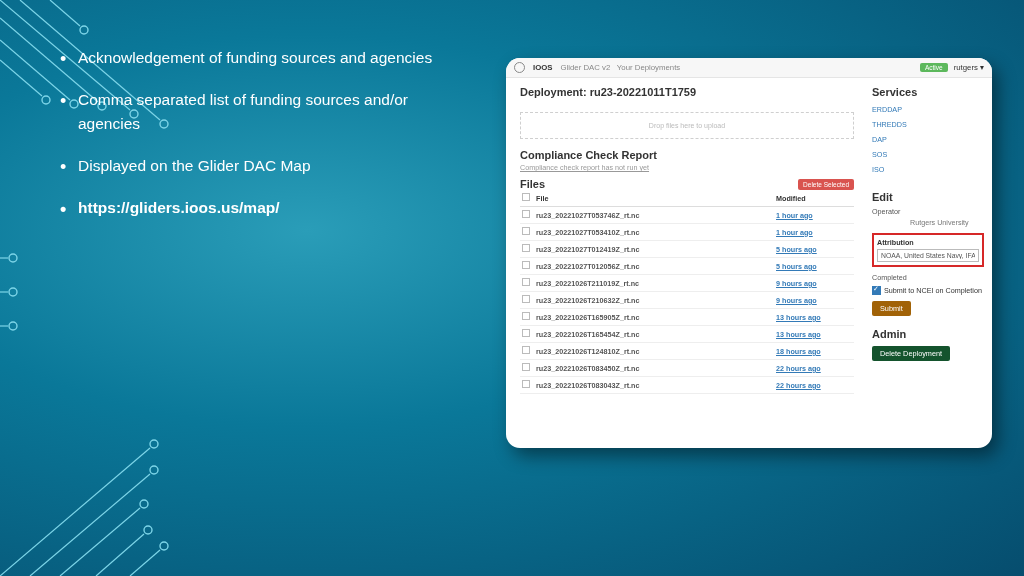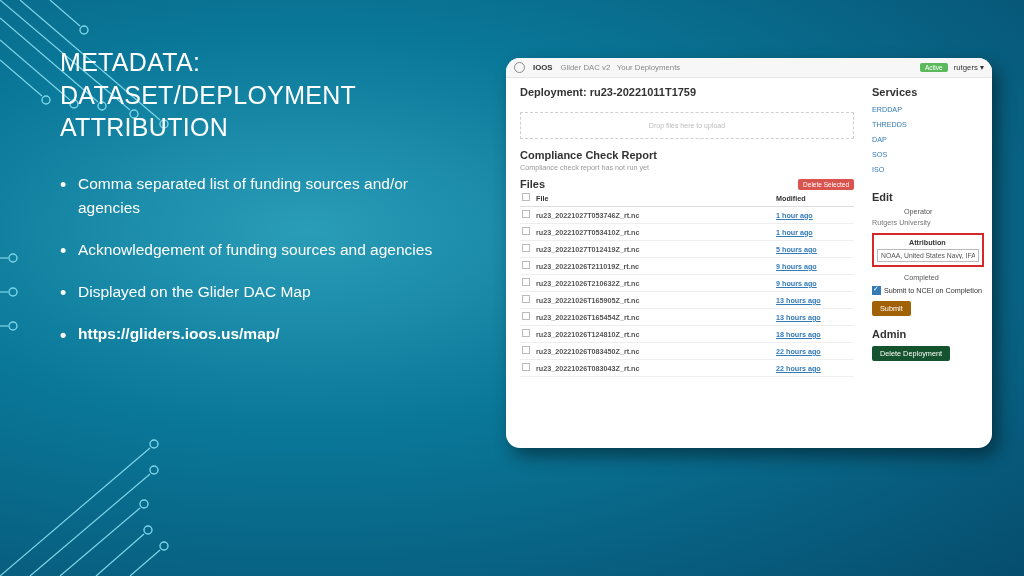--- a/index.html
+++ b/index.html
@@ -34,36 +34,36 @@
 .shot .top-right { margin-left:auto; display:flex; align-items:center; gap:6px; }
 .shot .status-pill { background:#5cb85c; color:#fff; padding:1px 5px; border-radius:2px; font-size:6.5px; }
 
 .shot-body { display:flex; }
 .main-col { flex:1; padding:8px 14px 4px 14px; }
 .side-col { width:124px; padding:8px 8px 4px 4px; }
 
 .deploy-title { font-size:11px; font-weight:700; margin-bottom:14px; color:#333; }
 .dropzone { border:1px dashed #cfcfcf; color:#bbb; font-size:7px; text-align:center; padding:9px 0; margin-bottom:10px; }
 .section-h { font-size:11px; font-weight:700; margin-top:6px; }
-.section-sub { color:#999; font-size:7.2px; margin:2px 0 6px; }
+.section-sub { color:#999; font-size:7.2px; margin:2px 0 6px;text-decoration:underline; }
 .files-hdr { display:flex; align-items:center; justify-content:space-between; }
 .files-hdr h3 { font-size:11px; font-weight:700; }
 .del-sel { background:#d9534f; color:#fff; font-size:6.5px; padding:2px 5px; border-radius:2px; }
 
 table { width:100%; border-collapse:collapse; font-size:7.2px; }
 thead th { text-align:left; color:#333; border-bottom:1px solid #ddd; padding:3px 2px; font-weight:700; }
 tbody td { border-bottom:1px solid #eee; padding:3px 2px; color:#555;font-weight:bold; }
 tbody td.mod { color:#337ab7; text-decoration:underline; }
 .chk { width:8px; height:8px; border:1px solid #bbb; display:inline-block; }
 
 .side-col h4 { font-size:11px; font-weight:700; margin-bottom:4px; color:#333; }
 .svc-list { list-style:none; margin-bottom:14px; }
 .svc-list li { color:#337ab7; font-size:7.2px; padding:3px 0; }
-.lbl { font-size:7.2px; color:#555; margin-bottom:2px;margin-left:32px; }
-.field { font-size:7.2px; color:#777; margin-bottom:6px; }
+.lbl { font-size:7.2px; color:#555; margin-bottom:2px; }
+.field { font-size:7.2px; color:#777; margin-bottom:6px;margin-left:38px; }
 .attr-box { border:2px solid #d62828; padding:3px; margin-bottom:6px; }
 .attr-input { width:100%; border:1px solid #bbb; padding:2px 3px; font-size:6.8px; color:#555; background:#fff; }
 .cb-row { display:flex; align-items:flex-start; gap:3px; margin:4px 0; font-size:7.2px; }
 .cb-row .cb { width:9px; height:9px; background:#337ab7; display:inline-block; position:relative; }
 .cb-row .cb::after { content:"✓"; color:#fff; font-size:7px; position:absolute; left:1px; top:-1px; }
 .btn { display:inline-block; padding:3px 8px; border-radius:2px; font-size:7.3px; color:#fff; margin-top:2px; }
 .btn-primary { background:#a16207; }
 .btn-danger { background:#14532d; }
 </style>
 </head>
@@ -94,28 +94,23 @@
     <circle cx="154" cy="470" r="4"></circle>
   <line x1="60" y1="576" x2="140" y2="508"></line>
     <circle cx="144" cy="504" r="4"></circle>
   <line x1="96" y1="576" x2="144" y2="534"></line>
     <circle cx="148" cy="530" r="4"></circle>
   <line x1="130" y1="576" x2="160" y2="550"></line>
     <circle cx="164" cy="546" r="4"></circle>
 </svg>
 
 <div class="content">
-  <h1 class="title">
-    <span>METADATA:</span><br>
-    <span>DATASET/DEPLOYMENT</span><br>
-    <span>ATTRIBUTION</span>
-  </h1>
   <ul class="bullets">
+      <li>Acknowledgement of funding sources and agencies</li>
       <li>Comma separated list of funding sources and/or agencies</li>
-      <li>Acknowledgement of funding sources and agencies</li>
       <li>Displayed on the Glider DAC Map</li>
       <li class="bold">https://gliders.ioos.us/map/</li>
     </ul>
 </div>
 
 <div class="shot">
   <div class="topbar">
     <span class="logo"></span>
     <span class="brand">IOOS</span>
     <span class="breadcrumb">
@@ -151,20 +146,25 @@
               <td class="mod">1 hour ago</td>
             </tr>
             <tr>
               <td><span class="chk"></span></td>
               <td>ru23_20221027T053410Z_rt.nc</td>
               <td class="mod">1 hour ago</td>
             </tr>
             <tr>
               <td><span class="chk"></span></td>
               <td>ru23_20221027T012419Z_rt.nc</td>
+              <td class="mod">5 hours ago</td>
+            </tr>
+            <tr>
+              <td><span class="chk"></span></td>
+              <td>ru23_20221027T012056Z_rt.nc</td>
               <td class="mod">5 hours ago</td>
             </tr>
             <tr>
               <td><span class="chk"></span></td>
               <td>ru23_20221026T211019Z_rt.nc</td>
               <td class="mod">9 hours ago</td>
             </tr>
             <tr>
               <td><span class="chk"></span></td>
               <td>ru23_20221026T210632Z_rt.nc</td>

